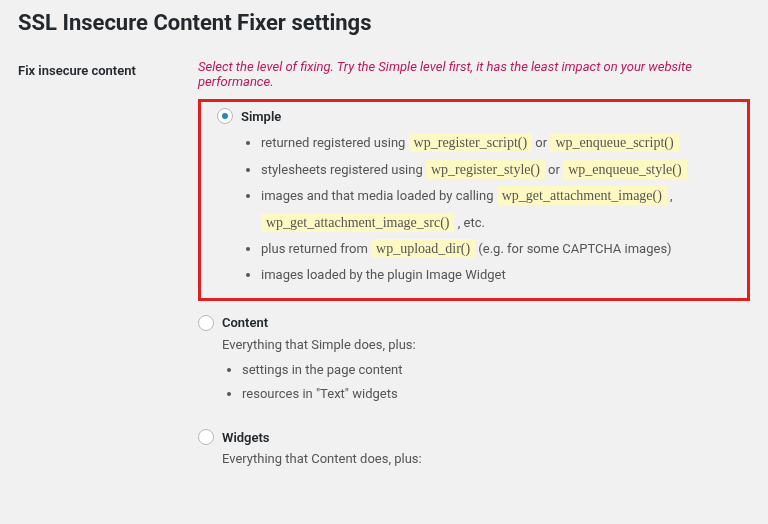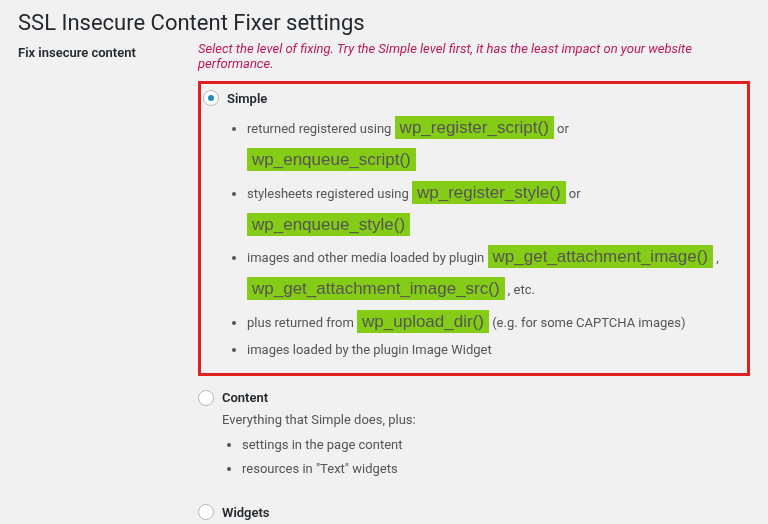--- a/index.html
+++ b/index.html
@@ -5,23 +5,23 @@
     * { box-sizing: border-box; margin: 0; padding: 0; }
     body {
       font-family: -apple-system, BlinkMacSystemFont, "Segoe UI", Roboto, Arial, sans-serif;
       background: #f1f1f1;
       color: #23282d;
       font-size: 13px;
       padding: 10px 18px;
     }
     h1 {
       font-size: 22px;
-      font-weight: 400;
+      font-weight: 700;
       color: #23282d;
-      margin-bottom: 6px;
+      margin-bottom: 24px;
     }
     .form-table {
       display: flex;
     }
     .th-label {
       width: 180px;
       font-weight: 600;
       font-size: 13px;
       color: #23282d;
       padding-top: 4px;
@@ -35,21 +35,21 @@
       color: #be185d;
       margin-bottom: 10px;
       font-size: 13px;
     }
     .option-block {
       margin-bottom: 14px;
       padding: 2px 0 6px 0;
     }
     .option-block.highlighted {
       border: 3px solid #e01f1f;
-      padding: 6px 8px 10px 2px;
+      padding: 6px 8px 10px 16px;
       margin-bottom: 12px;
     }
     .option-head {
       display: flex;
       align-items: center;
       gap: 8px;
       margin-bottom: 6px;
     }
     .radio-circle {
       width: 16px;
@@ -83,24 +83,24 @@
     ul {
       list-style: disc;
       margin-left: 44px;
       color: #555;
     }
     ul li {
       font-size: 13px;
       line-height: 1.9;
     }
     code {
-      background: #84cc16;
+      background: #fef9c3;
       padding: 2px 5px;
-      font-family: Liberation Sans, sans-serif;
-      font-size: 17px;
+      font-family: Liberation Serif, serif;
+      font-size: 14px;
       border-radius: 0;
     }
   </style>
 </head>
 <body>
 
 <h1>SSL Insecure Content Fixer settings</h1>
 
 <div class="form-table">
   <div class="th-label">Fix insecure content</div>
@@ -114,21 +114,21 @@
         <span class="option-label">Simple</span>
       </div>
       <ul>
         <li>
           <span>returned registered using </span><code>wp_register_script()</code><span> or </span><code>wp_enqueue_script()</code>
         </li>
         <li>
           <span>stylesheets registered using </span><code>wp_register_style()</code><span> or </span><code>wp_enqueue_style()</code>
         </li>
         <li>
-          <span>images and other media loaded by plugin </span><code>wp_get_attachment_image()</code><span> , </span><code>wp_get_attachment_image_src()</code><span> , etc.</span>
+          <span>images and that media loaded by calling </span><code>wp_get_attachment_image()</code><span> , </span><code>wp_get_attachment_image_src()</code><span> , etc.</span>
         </li>
         <li>
           <span>plus returned from </span><code>wp_upload_dir()</code><span> (e.g. for some CAPTCHA images)</span>
         </li>
         <li>images loaded by the plugin Image Widget</li>
       </ul>
     </div>
 
     <div class="option-block">
       <div class="option-head">

